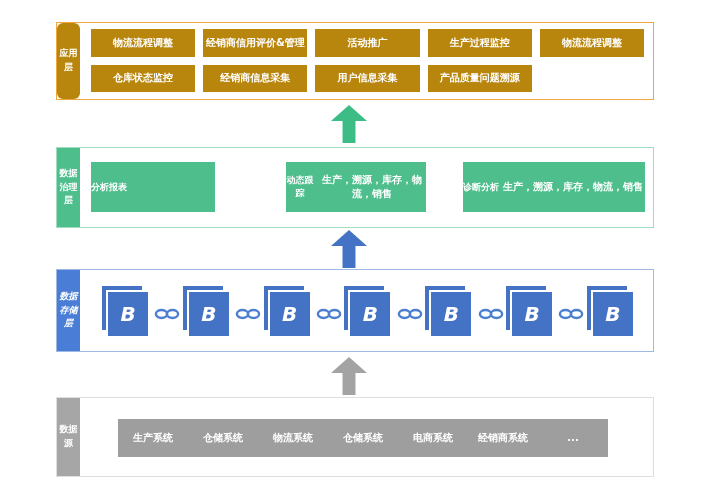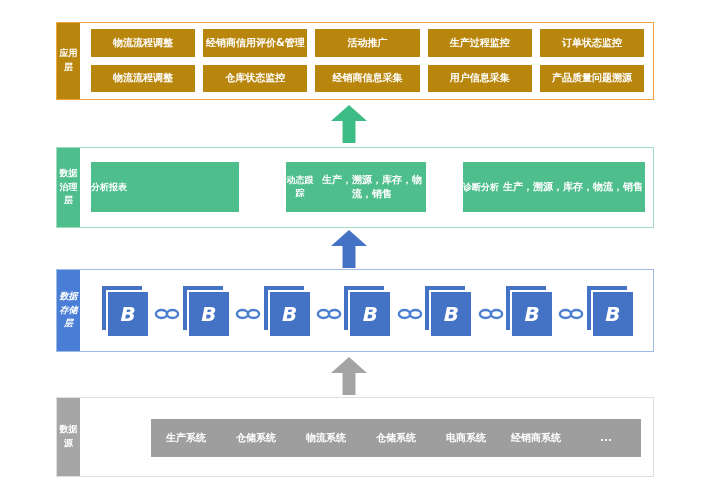--- a/index.html
+++ b/index.html
@@ -14,72 +14,71 @@
           font-family:"DejaVu Sans",sans-serif;}
   .layer{position:absolute;left:56px;width:598px;background:#fff;box-sizing:border-box;}
   .layer-app{top:22px;height:78px;border:1px solid var(--app-border);}
   .layer-gov{top:147px;height:81px;border:1px solid var(--gov-border);}
   .layer-storage{top:269px;height:83px;border:1px solid var(--storage-border);font-style:italic;}
   .layer-source{top:397px;height:80px;border:1px solid var(--source-border);}
 
   .strip{position:absolute;left:0;top:0;bottom:0;width:23px;color:#fff;font-size:9px;
          font-weight:bold;display:flex;align-items:center;justify-content:center;
          text-align:center;word-break:break-all;line-height:1.55;padding:0 2px;box-sizing:border-box;}
-  .strip-app{background:var(--app-fill);}
+  .strip-app{background:var(--app-fill);border-radius:6px;}
   .strip-gov{background:var(--gov-fill);}
   .strip-storage{background:var(--storage-label);}
   .strip-source{background:var(--source-label);}
 
   .app-grid{position:absolute;left:34px;right:9px;top:6px;bottom:7px;display:grid;
             grid-template-columns:repeat(5,1fr);grid-template-rows:1fr 1fr;gap:8px 8px;}
   .chip{display:flex;align-items:center;justify-content:center;color:#fff;font-size:10px;
         font-weight:bold;text-align:center;line-height:1.2;padding:0 2px;}
   .chip-gold{background:var(--app-fill);}
 
   .gov-box{position:absolute;top:14px;height:50px;background:var(--gov-fill);color:#fff;
            display:flex;flex-direction:row;align-items:center;
            gap:4px;font-weight:bold;text-align:center;}
   .gov-title{font-size:9px;}
   .gov-sub{font-size:10px;}
-  .gov-box1{left:34px;width:148px;}
+  .gov-box1{left:34px;width:124px;}
   .gov-box2{left:229px;width:140px;}
   .gov-box3{left:406px;width:182px;}
 
   .chain-row{position:absolute;left:45px;right:16px;top:16px;display:flex;
              align-items:flex-start;justify-content:space-between;}
   .block{position:relative;width:50px;height:54px;}
   .block-back{position:absolute;left:0;top:0;width:40px;height:44px;background:var(--storage-block);}
   .block-front{position:absolute;left:4px;top:4px;width:40px;height:44px;background:var(--storage-block);
                border:2px solid #fff;display:flex;align-items:center;justify-content:center;
                color:#fff;font-size:20px;font-weight:bold;}
   .chain{width:26px;height:12px;margin-top:22px;fill:none;stroke:var(--chain-stroke);stroke-width:2.4;}
 
   .source-row{position:absolute;left:28px;right:12px;top:21px;bottom:19px;display:flex;
-              justify-content:flex-end;}
+              justify-content:center;}
   .chip-gray{width:66px;background:var(--source-fill);}
 
   .arrow{position:absolute;left:331px;width:36px;height:38px;
          clip-path:polygon(50% 0%,100% 42%,68% 42%,68% 100%,32% 100%,32% 42%,0% 42%);}
   .arrow-green{top:105px;background:var(--arrow-green);}
   .arrow-blue{top:230px;background:var(--arrow-blue);}
   .arrow-gray{top:357px;background:var(--arrow-gray);}
 </style>
 </head>
 <body>
 
 <div class="canvas">
 
   <section class="layer layer-app">
     <div class="strip strip-app">应用层</div>
     <div class="app-grid">
       <div class="chip chip-gold">物流流程调整</div>
       <div class="chip chip-gold">经销商信用评价&amp;管理</div>
       <div class="chip chip-gold">活动推广</div>
       <div class="chip chip-gold">生产过程监控</div>
-      <div class="chip chip-gold">订单状态监控</div>
       <div class="chip chip-gold">物流流程调整</div>
       <div class="chip chip-gold">仓库状态监控</div>
       <div class="chip chip-gold">经销商信息采集</div>
       <div class="chip chip-gold">用户信息采集</div>
       <div class="chip chip-gold">产品质量问题溯源</div>
     </div>
   </section>
 
   <div class="arrow arrow-green"></div>
 

